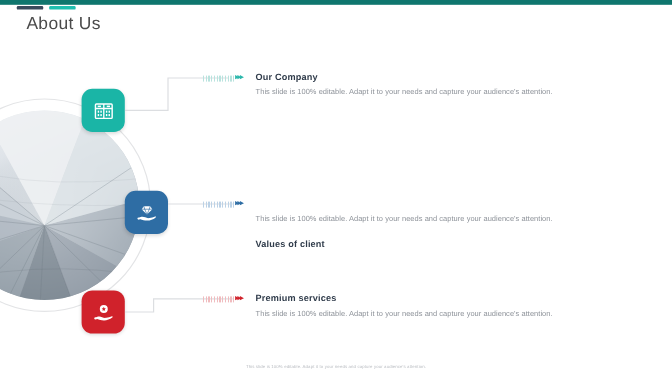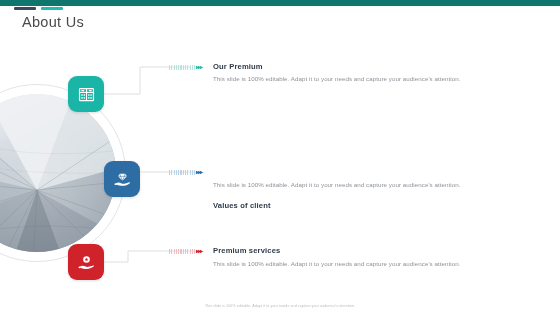--- a/index.html
+++ b/index.html
@@ -6,21 +6,21 @@
   body{
     width:560px;height:315px;
     background:#ffffff;
     font-family:"Liberation Sans", sans-serif;
     overflow:hidden;
     position:relative;
   }
   .slide{
     position:absolute;inset:0;
     background:#ffffff;
-    border-top:6px solid #0f766e;
+    border-top:4px solid #0f766e;
     box-sizing:border-box;
   }
 
   
   .accents{position:absolute;left:14px;top:1px;display:flex;gap:5px;}
   .accent{width:22px;height:3px;border-radius:1px;}
   .accent.a1{background:#3a4a5c;}
   .accent.a2{background:#1fbfb0;}
 
   
@@ -161,21 +161,21 @@
         <rect x="15.1" y="6.3" width="3.4" height="1.6" fill="#fff"></rect>
       </svg>
     </div>
 
     <svg class="conn" style="left:104px;top:58px;" width="90" height="38">
       <path d="M0 30 H36 V3 H86" fill="none" stroke="#dcdee1" stroke-width="1"></path>
     </svg>
     <div class="dots" style="left:169px;top:58.5px;width:26px;color:#b9e3de;"></div>
     <div class="chev" style="left:196px;top:58px;color:#2bb7ab;">▸▸▸</div>
 
-    <div class="heading" style="left:213px;top:56px;">Our Premium</div>
+    <div class="heading" style="left:213px;top:56px;">Our Company</div>
     <div class="body" style="left:213px;top:69px;">This slide is 100% editable. Adapt it to your needs and capture your audience's attention.</div>
   </div>
 
   <div class="row">
     <div class="badge" style="left:104px;top:155px;background:#2e6da4;">
       <svg width="19" height="19" viewBox="0 0 24 24">
         <path d="M8.6 4.8 H15.4 L17.6 8 L12 13.6 L6.4 8 Z" fill="#fff"></path>
         <path d="M6.4 8 H17.6" stroke="#2e6da4" stroke-width=".7"></path>
         <path d="M9.6 8 L12 13.6 L14.4 8" stroke="#2e6da4" stroke-width=".7" fill="none"></path>
         <path d="M9.6 8 L8.6 4.8 M14.4 8 L15.4 4.8" stroke="#2e6da4" stroke-width=".7"></path>

